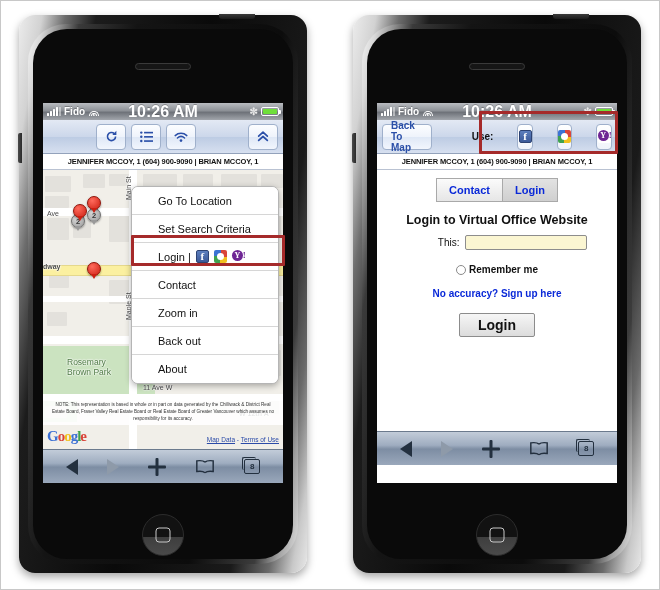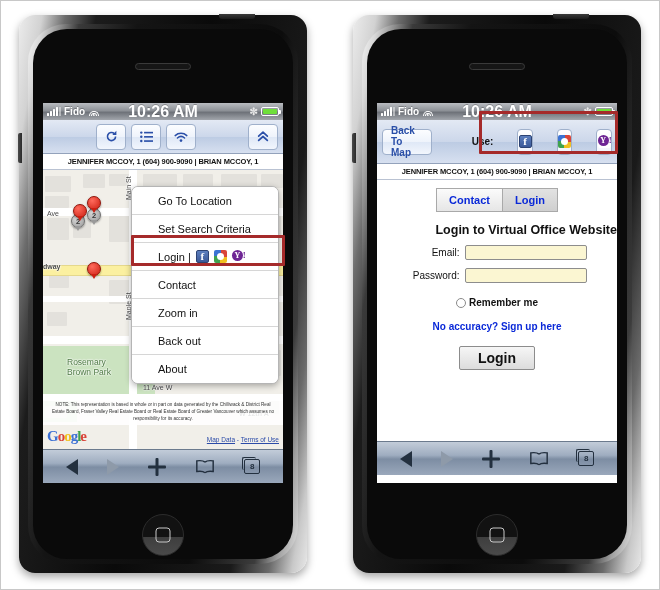--- a/index.html
+++ b/index.html
@@ -271,21 +271,21 @@
   .hl {
     position:absolute;
     border: 3px solid #a52a2a;
     border-radius: 1px;
     z-index: 20;
     pointer-events:none;
   }
 
   
   .apptoolbar2 {
-    height: 44px;
+    height: 34px;
     background: linear-gradient(180deg,#e3e9f4 0%, #ccd7ea 50%, #bccbe3 51%, #d7e0f0 100%);
     border-bottom: 1px solid #93a2bb;
     display:flex; align-items:center; gap:24px;
     padding: 0 5px;
   }
   .btm {
     background: linear-gradient(180deg,#fcfdff 0%, #eef3fb 50%, #dfe8f6 51%, #f2f6fd 100%);
     border:1px solid #9fb0cb; border-radius:4px;
     font-size:10px; font-weight:bold; color:#2a4fa8;
     display:flex; align-items:center; justify-content:center;
@@ -305,21 +305,21 @@
   .tabbtn {
     border:1px solid #a9a9a9;
     background: linear-gradient(180deg,#fbfbfb,#e6e6e6);
     font-size:11px; font-weight:bold; color:#0a29d8;
     padding: 5px 12px;
     margin-left:-1px;
   }
   .tabbtn:first-child { margin-left:0; }
   .tabbtn.active { background: linear-gradient(180deg,#e2e2e2,#cfcfcf); }
   .page-title {
-    text-align:right; font-size:12.5px; font-weight:bold;
+    text-align:center; font-size:12.5px; font-weight:bold;
     color:#111; margin-top:11px;
   }
   .frow { display:flex; align-items:center; justify-content:center; margin-top:8px; gap:5px; }
   .flabel { font-size:10px; color:#111; width:52px; text-align:right; }
   .finput {
     width: 122px; height: 15px;
     background:#fbf6d2; border:1px solid #8d8d8d; border-radius:2px;
   }
   .remember { display:flex; align-items:center; justify-content:center; gap:3px; margin-top:14px; }
   .chk { width:10px; height:10px; border:1px solid #8a8a8a; border-radius:50%; background:#fff; }
@@ -640,28 +640,24 @@
 
       <div class="page">
         <div class="tabrow">
           <div class="tabbtn">Contact</div>
           <div class="tabbtn active">Login</div>
         </div>
 
         <div class="page-title">Login to Virtual Office Website</div>
 
         <div class="frow">
-          <span class="flabel">Email:</span>
+          <span class="flabel">This:</span>
           <input class="finput" type="text" placeholder="" style="">
         </div>
 
-        <div class="frow">
-          <span class="flabel">Password:</span>
-          <input class="finput" type="password" placeholder="" style="">
-        </div>
 
         <div class="remember">
           <span class="chk"></span>
           <span class="rlabel">Remember me</span>
         </div>
 
         <div class="noacct">No accuracy? Sign up here</div>
 
         <button class="loginbtn">Login</button>
 

